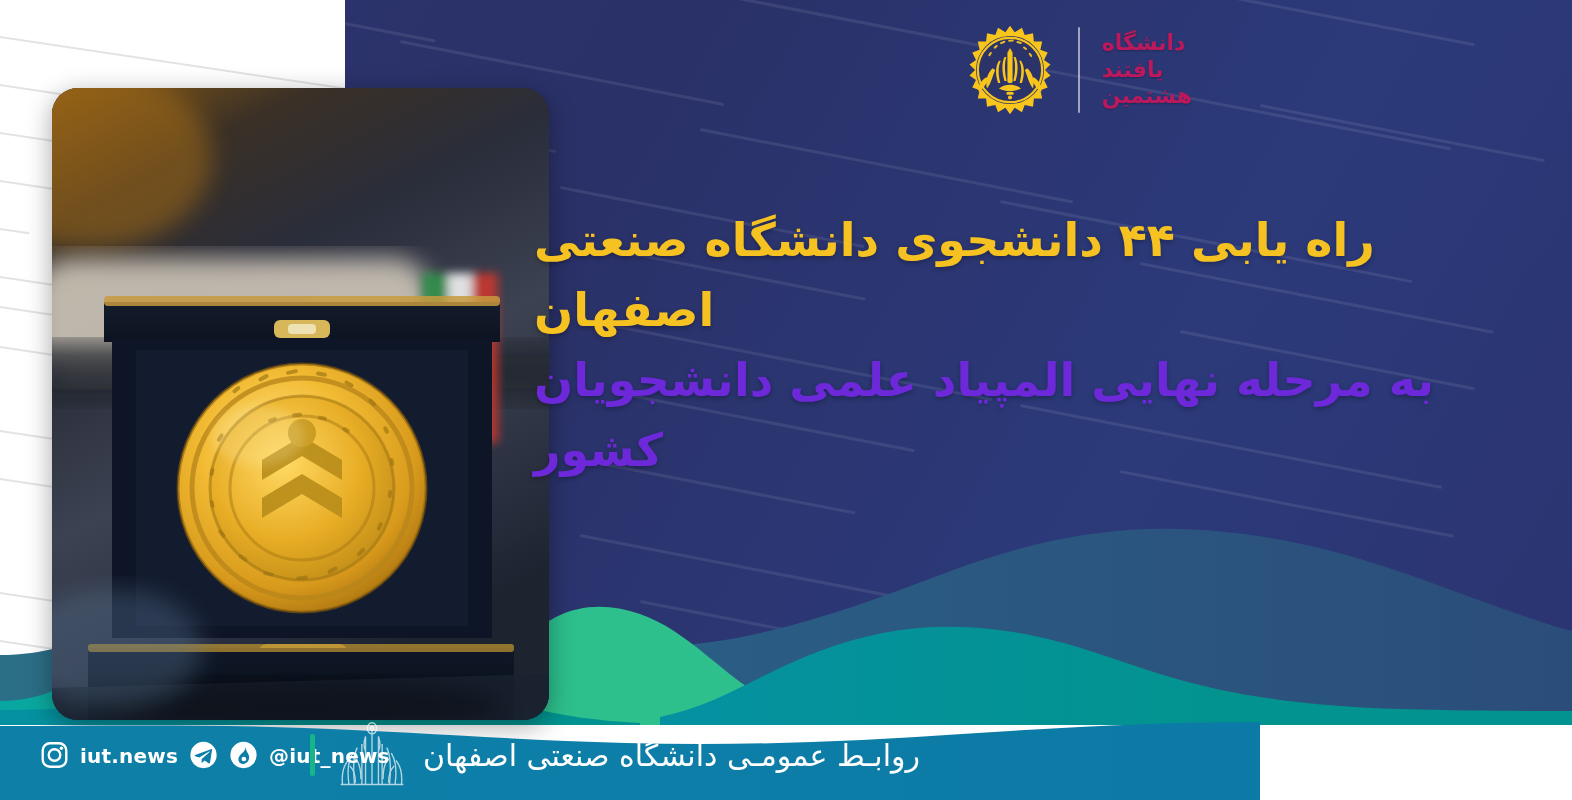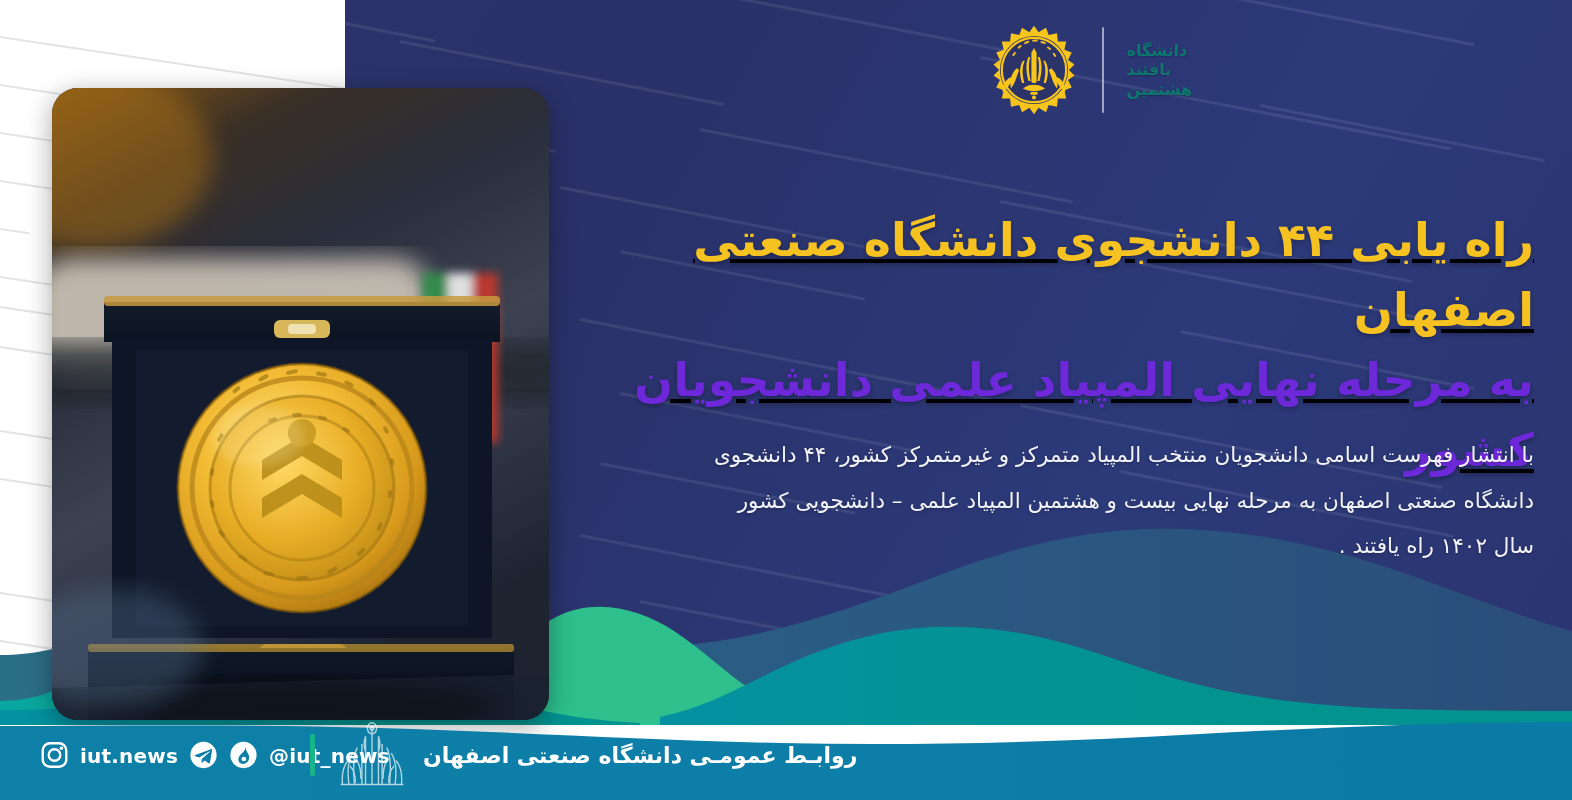--- a/index.html
+++ b/index.html
@@ -58,32 +58,32 @@
   }
   .photo svg{display:block;width:100%;height:100%;}
 
   
   .brand{
     position:absolute; right:380px; top:24px; z-index:7;
     display:flex; align-items:center; gap:22px;
   }
   .brand-text{
     display:flex; flex-direction:column; align-items:flex-end;
-    color:#0f766e; line-height:1.22;
-    font-size:16px; font-weight:bold; letter-spacing:.5px;
+    color:#be185d; line-height:1.22;
+    font-size:22px; font-weight:bold; letter-spacing:.5px;
     text-shadow:0 1px 2px rgba(0,0,0,.25);
   }
   .brand-divider{ width:2px; height:86px; background:rgba(255,255,255,.55); border-radius:1px; }
   .brand-mark{ width:92px; height:92px; }
   .brand-mark svg{display:block;width:100%;height:100%;}
 
   
   .headline{
     position:absolute; right:38px; top:206px; width:1000px;
-    text-align:right; z-index:7; direction:rtl;text-decoration:underline;
+    text-align:left; z-index:7; direction:rtl;
   }
   .headline .l1{
     color:#f5c222; font-size:46px; font-weight:bold; line-height:1.52;
     letter-spacing:-.3px;
     text-shadow:0 2px 5px rgba(0,0,0,.28);
   }
   .headline .l2{
     color:#6d28d9; font-size:46px; font-weight:bold; line-height:1.52;
     letter-spacing:-.3px;
     text-shadow:0 2px 5px rgba(0,0,0,.28);
@@ -93,21 +93,21 @@
   .body-copy{
     position:absolute; right:38px; top:432px; width:1000px;
     text-align:right; direction:rtl; z-index:7;
     color:#f2f3f8; font-size:21.5px; line-height:2.12;
     text-shadow:0 1px 3px rgba(0,0,0,.25);
   }
   .body-copy div{ white-space:nowrap; }
 
   
   .footer{
-    position:absolute; left:0; bottom:0; width:1572px; height:90px; z-index:9;
+    position:absolute; left:0; bottom:0; width:1260px; height:90px; z-index:9;
     overflow:hidden;
   }
   .footer-bg{ position:absolute; inset:0; }
   .footer-bg svg{display:block;width:100%;height:100%;}
   .social{
     position:absolute; left:40px; top:50%; transform:translateY(-50%);
     display:flex; align-items:center; gap:11px; direction:ltr;
   }
   .social .ico{ width:29px; height:29px; flex:none; }
   .social .ico svg{display:block;width:100%;height:100%;}
@@ -117,21 +117,21 @@
   }
   .sep-bar{
     position:absolute; left:310px; top:50%; transform:translateY(-50%);
     width:5px; height:42px; background:#17b58a; border-radius:2px;
   }
   .pr-block{
     position:absolute; left:335px; top:50%; transform:translateY(-50%);
     display:flex; align-items:center; gap:14px; direction:rtl;
   }
   .pr-text{
-    color:#ffffff; font-size:22px; font-weight:bold; white-space:nowrap;
+    color:#ffffff; font-size:30px; font-weight:normal; white-space:nowrap;
     letter-spacing:.2px;
   }
   .pr-mark{ width:74px; height:70px; opacity:.72; }
   .pr-mark svg{display:block;width:100%;height:100%;}
 </style>
 </head>
 <body>
 
 <div id="poster">
 
@@ -393,25 +393,20 @@
         </g>
       </svg>
     </div>
   </div>
 
   <div class="headline">
     <div class="l1">راه یابی ۴۴ دانشجوی دانشگاه صنعتی اصفهان</div>
     <div class="l2">به مرحله نهایی المپیاد علمی دانشجویان کشور</div>
   </div>
 
-  <div class="body-copy">
-    <div>با انتشار فهرست اسامی دانشجویان منتخب المپیاد متمرکز و غیرمتمرکز کشور، ۴۴ دانشجوی</div>
-    <div>دانشگاه صنعتی اصفهان به مرحله نهایی بیست و هشتمین المپیاد علمی – دانشجویی کشور</div>
-    <div>سال ۱۴۰۲ راه یافتند .</div>
-  </div>
 
   <div class="footer">
     <div class="footer-bg">
       <svg viewBox="0 0 1572 90" preserveAspectRatio="none" xmlns="http://www.w3.org/2000/svg">
         <defs>
           <linearGradient id="fBlue" x1="0" y1="0" x2="1" y2="0">
             <stop offset="0%" stop-color="#0e7fa6"></stop>
             <stop offset="55%" stop-color="#0d7ea8"></stop>
             <stop offset="100%" stop-color="#0b7aa6"></stop>
           </linearGradient>

